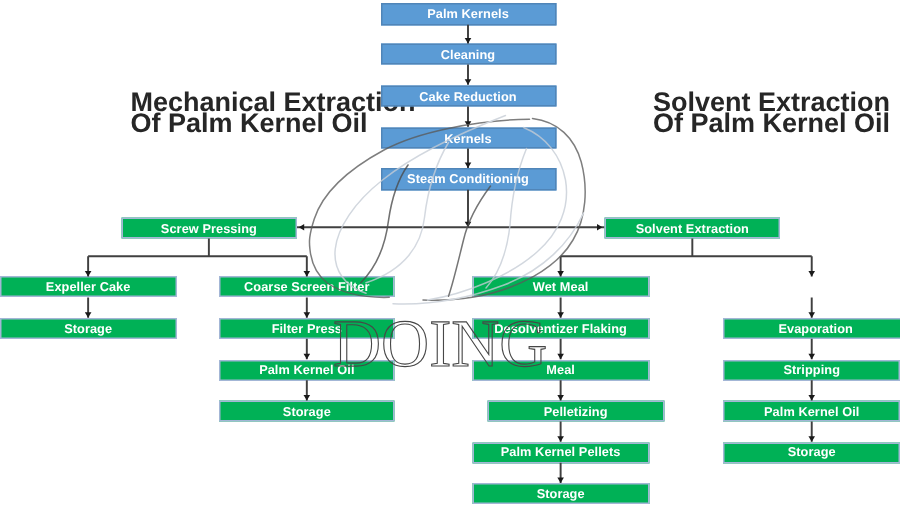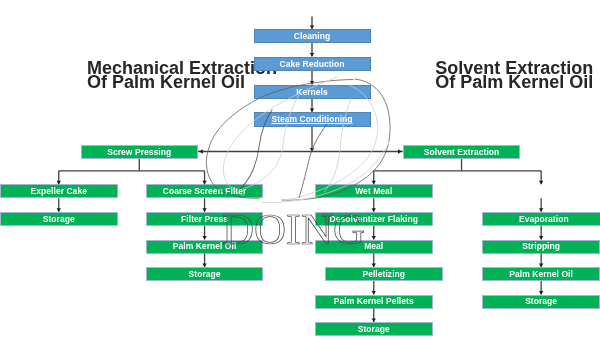--- a/index.html
+++ b/index.html
@@ -106,24 +106,25 @@
       <line x1="541.15" y1="198.3" x2="541.15" y2="211.8" stroke="#404040" stroke-width="1.3" data-name="arrow-miscella"></line>
       <polygon points="541.15,211.8 538.9499999999999,208.20000000000002 543.35,208.20000000000002" fill="#1a1a1a" data-name="arrow-miscella-head"></polygon>
       <line x1="541.15" y1="225.8" x2="541.15" y2="239.5" stroke="#404040" stroke-width="1.3" data-name="arrow-evaporation"></line>
       <polygon points="541.15,239.5 538.9499999999999,235.9 543.35,235.9" fill="#1a1a1a" data-name="arrow-evaporation-head"></polygon>
       <line x1="541.15" y1="253.5" x2="541.15" y2="267" stroke="#404040" stroke-width="1.3" data-name="arrow-stripping"></line>
       <polygon points="541.15,267 538.9499999999999,263.4 543.35,263.4" fill="#1a1a1a" data-name="arrow-stripping-head"></polygon>
       <line x1="541.15" y1="281" x2="541.15" y2="294.5" stroke="#404040" stroke-width="1.3" data-name="arrow-palm_kernel_oil_2"></line>
       <polygon points="541.15,294.5 538.9499999999999,290.9 543.35,290.9" fill="#1a1a1a" data-name="arrow-palm_kernel_oil_2-head"></polygon>
     </svg>
   <div id="nodes">
+      <div class="node blue" data-name="node-palm_kernels" style="left: 253.5px; top: 1.5px; width: 117px; height: 15px;">Palm Kernels</div>
       <div class="node blue" data-name="node-cleaning" style="left: 253.5px; top: 29px; width: 117px; height: 14px;">Cleaning</div>
       <div class="node blue" data-name="node-size_reduction" style="left: 253.5px; top: 56.5px; width: 117px; height: 14.5px;">Cake Reduction</div>
       <div class="node blue" data-name="node-flaking" style="left: 253.5px; top: 84.5px; width: 117px; height: 14.5px;">Kernels</div>
-      <div class="node blue" data-name="node-steam_conditioning" style="left: 253.5px; top: 112px; width: 117px; height: 14.5px; text-decoration: underline;">Steam Conditioning</div>
+      <div class="node blue" data-name="node-steam_conditioning" style="left: 253.5px; top: 112px; width: 117px; height: 14.5px;">Steam Conditioning</div>
       <div class="node green" data-name="node-screw_pressing" style="left: 80.5px; top: 144.5px; width: 117.5px; height: 14.5px;">Screw Pressing</div>
       <div class="node green" data-name="node-solvent_extraction" style="left: 402.8px; top: 144.5px; width: 117.5px; height: 14.5px;">Solvent Extraction</div>
       <div class="node green" data-name="node-expeller_cake" style="left: 0px; top: 184.3px; width: 117.5px; height: 14px;">Expeller Cake</div>
       <div class="node green" data-name="node-storage_1" style="left: 0px; top: 211.8px; width: 117.5px; height: 14px;">Storage</div>
       <div class="node green" data-name="node-coarse_screen_filter" style="left: 145.8px; top: 184.3px; width: 117.5px; height: 14px;">Coarse Screen Filter</div>
       <div class="node green" data-name="node-filter_press" style="left: 145.8px; top: 211.8px; width: 117.5px; height: 14px;">Filter Press</div>
       <div class="node green" data-name="node-palm_kernel_oil_1" style="left: 145.8px; top: 239.5px; width: 117.5px; height: 14px;">Palm Kernel Oil</div>
       <div class="node green" data-name="node-storage_2" style="left: 145.8px; top: 267px; width: 117.5px; height: 14px;">Storage</div>
       <div class="node green" data-name="node-wet_meal" style="left: 315px; top: 184.3px; width: 117.5px; height: 14px;">Wet Meal</div>
       <div class="node green" data-name="node-desolventizer_toaster" style="left: 315px; top: 211.8px; width: 117.5px; height: 14px;">Desolventizer Flaking</div>

